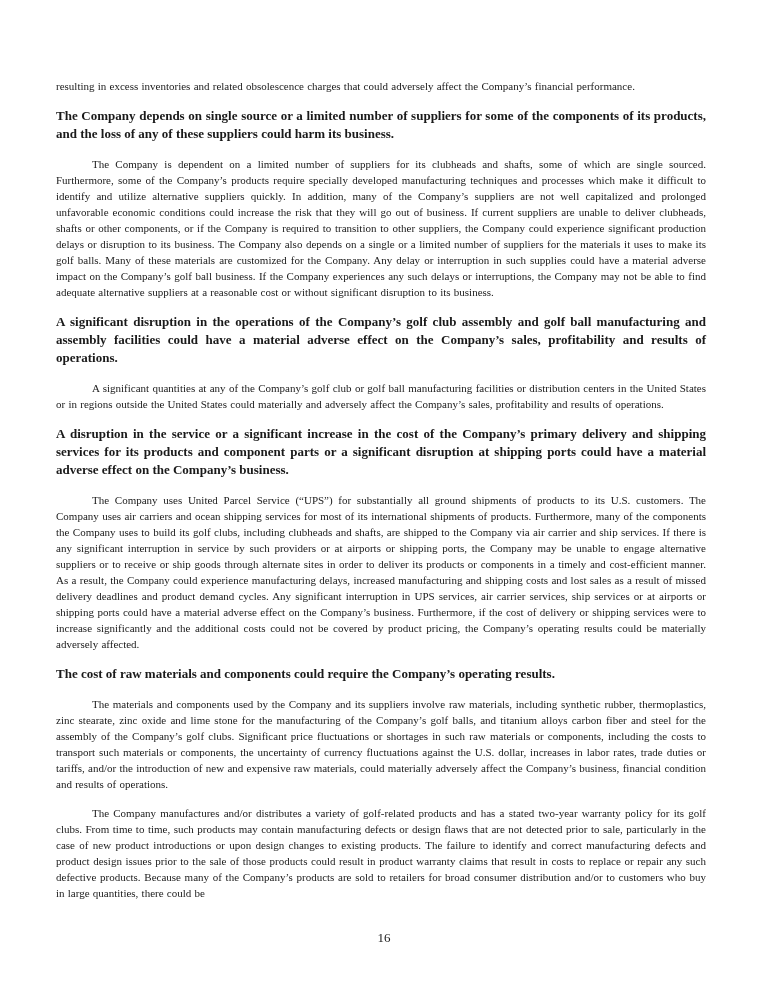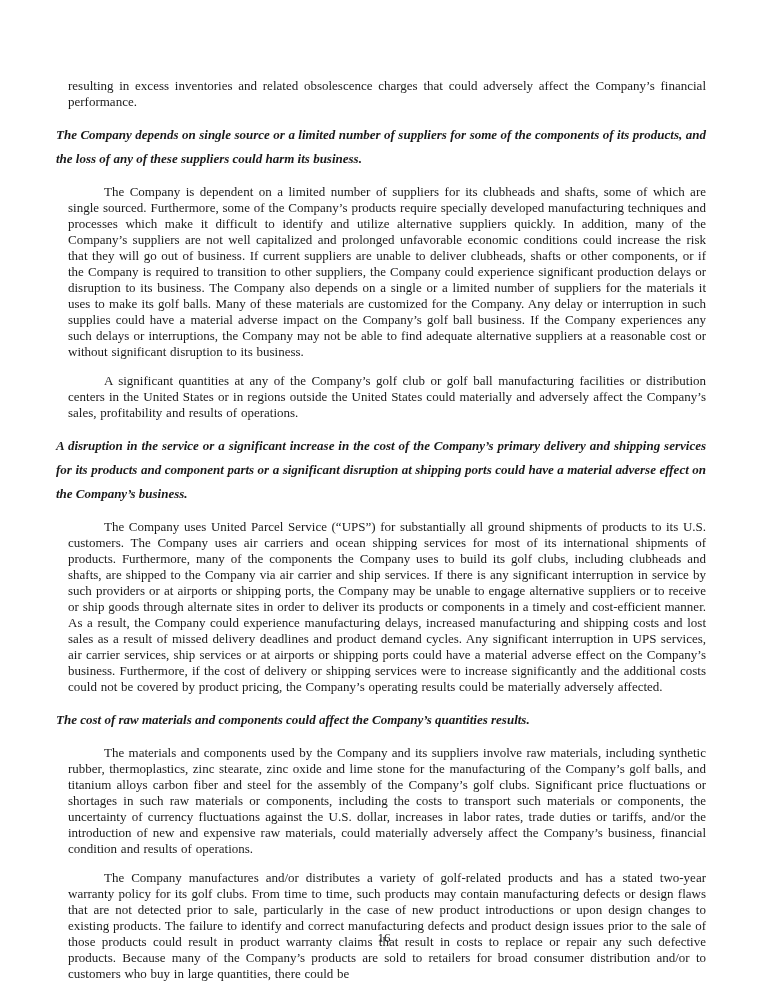--- a/index.html
+++ b/index.html
@@ -15,35 +15,34 @@
     color: #1a1a1a;
     overflow: hidden;
   }
   .page {
     position: absolute;
     left: 56px;
     top: 78px;
     width: 650px;
   }
   .para {
-    font-size: 13px;
+    font-size: 11px;
     line-height: 16px;
     text-align: justify;
-    margin: 0 0 13px 12px;
+    margin: 0 0 13px 0;
     text-indent: 36px;
     word-spacing: 0.5px;
   }
   .para.no-indent {
     text-indent: 0;
   }
   .heading {
     font-size: 13px;
-    line-height: 24px;
+    line-height: 18px;
     font-weight: bold;
-    font-style: italic;
     text-align: justify;
     margin: 0 0 13px 0;
   }
   .page-number {
     position: absolute;
     left: 0;
     top: 930px;
     width: 768px;
     text-align: center;
     font-size: 13px;
@@ -53,24 +52,25 @@
 </style>
 </head>
 <body>
 
 <div class="page">
   <p class="para no-indent">resulting in excess inventories and related obsolescence charges that could adversely affect the Company’s financial performance.</p>
 
   <p class="heading">The Company depends on single source or a limited number of suppliers for some of the components of its products, and the loss of any of these suppliers could harm its business.</p>
   <p class="para">The Company is dependent on a limited number of suppliers for its clubheads and shafts, some of which are single sourced. Furthermore, some of the Company’s products require specially developed manufacturing techniques and processes which make it difficult to identify and utilize alternative suppliers quickly. In addition, many of the Company’s suppliers are not well capitalized and prolonged unfavorable economic conditions could increase the risk that they will go out of business. If current suppliers are unable to deliver clubheads, shafts or other components, or if the Company is required to transition to other suppliers, the Company could experience significant production delays or disruption to its business. The Company also depends on a single or a limited number of suppliers for the materials it uses to make its golf balls. Many of these materials are customized for the Company. Any delay or interruption in such supplies could have a material adverse impact on the Company’s golf ball business. If the Company experiences any such delays or interruptions, the Company may not be able to find adequate alternative suppliers at a reasonable cost or without significant disruption to its business.</p>
 
+  <p class="heading">A significant disruption in the operations of the Company’s golf club assembly and golf ball manufacturing and assembly facilities could have a material adverse effect on the Company’s sales, profitability and results of operations.</p>
   <p class="para">A significant quantities at any of the Company’s golf club or golf ball manufacturing facilities or distribution centers in the United States or in regions outside the United States could materially and adversely affect the Company’s sales, profitability and results of operations.</p>
 
   <p class="heading">A disruption in the service or a significant increase in the cost of the Company’s primary delivery and shipping services for its products and component parts or a significant disruption at shipping ports could have a material adverse effect on the Company’s business.</p>
   <p class="para">The Company uses United Parcel Service (“UPS”) for substantially all ground shipments of products to its U.S. customers. The Company uses air carriers and ocean shipping services for most of its international shipments of products. Furthermore, many of the components the Company uses to build its golf clubs, including clubheads and shafts, are shipped to the Company via air carrier and ship services. If there is any significant interruption in service by such providers or at airports or shipping ports, the Company may be unable to engage alternative suppliers or to receive or ship goods through alternate sites in order to deliver its products or components in a timely and cost-efficient manner. As a result, the Company could experience manufacturing delays, increased manufacturing and shipping costs and lost sales as a result of missed delivery deadlines and product demand cycles. Any significant interruption in UPS services, air carrier services, ship services or at airports or shipping ports could have a material adverse effect on the Company’s business. Furthermore, if the cost of delivery or shipping services were to increase significantly and the additional costs could not be covered by product pricing, the Company’s operating results could be materially adversely affected.</p>
 
-  <p class="heading">The cost of raw materials and components could affect the Company’s quantities results.</p>
+  <p class="heading">The cost of raw materials and components could require the Company’s operating results.</p>
   <p class="para">The materials and components used by the Company and its suppliers involve raw materials, including synthetic rubber, thermoplastics, zinc stearate, zinc oxide and lime stone for the manufacturing of the Company’s golf balls, and titanium alloys carbon fiber and steel for the assembly of the Company’s golf clubs. Significant price fluctuations or shortages in such raw materials or components, including the costs to transport such materials or components, the uncertainty of currency fluctuations against the U.S. dollar, increases in labor rates, trade duties or tariffs, and/or the introduction of new and expensive raw materials, could materially adversely affect the Company’s business, financial condition and results of operations.</p>
 
   <p class="para">The Company manufactures and/or distributes a variety of golf-related products and has a stated two-year warranty policy for its golf clubs. From time to time, such products may contain manufacturing defects or design flaws that are not detected prior to sale, particularly in the case of new product introductions or upon design changes to existing products. The failure to identify and correct manufacturing defects and product design issues prior to the sale of those products could result in product warranty claims that result in costs to replace or repair any such defective products. Because many of the Company’s products are sold to retailers for broad consumer distribution and/or to customers who buy in large quantities, there could be</p>
 </div>
 
 <div class="page-number">16</div>
 
 </body></html>

